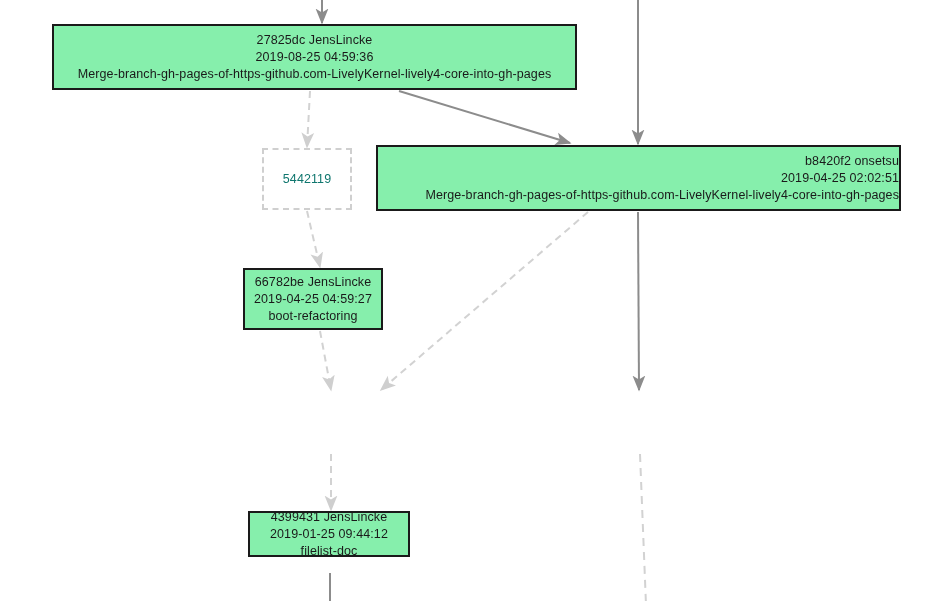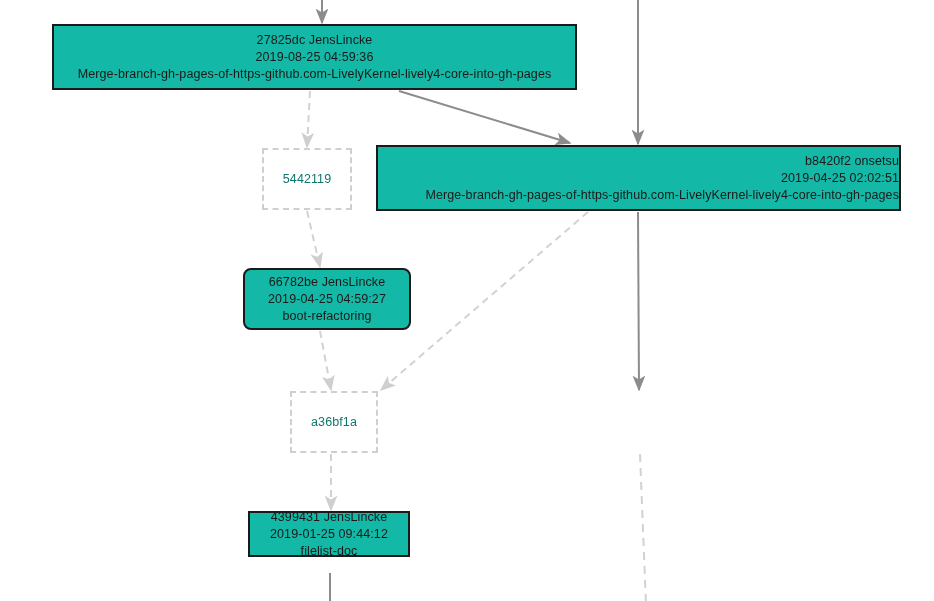--- a/index.html
+++ b/index.html
@@ -25,21 +25,21 @@
     height: 601px;
     pointer-events: none;
   }
   .node {
     position: absolute;
     box-sizing: border-box;
     display: flex;
     flex-direction: column;
     align-items: center;
     justify-content: center;
-    background: #14b8a6;
+    background: #86efac;
     text-align: center;
   }
   .node.commit {
     border: 2px solid #1a1a1a;
   }
   .node.ghost {
     border: 2px dashed #cfcfcf;
     background: transparent;
   }
   .node .line {
@@ -101,29 +101,26 @@
   <div class="node ghost" style="left:262px; top:148px; width:90px; height:62px;">
     <div class="line">5442119</div>
   </div>
 
   <div class="node commit" style="left:376px; top:145px; width:525px; height:66px;align-items:flex-end;">
     <div class="line">b8420f2 onsetsu</div>
     <div class="line">2019-04-25 02:02:51</div>
     <div class="line">Merge-branch-gh-pages-of-https-github.com-LivelyKernel-lively4-core-into-gh-pages</div>
   </div>
 
-  <div class="node commit" style="left:243px; top:268px; width:168px; height:62px;border-radius:8px;">
+  <div class="node commit" style="left:243px; top:268px; width:140px; height:62px;">
     <div class="line">66782be JensLincke</div>
     <div class="line">2019-04-25 04:59:27</div>
     <div class="line">boot-refactoring</div>
   </div>
 
-  <div class="node ghost" style="left:290px; top:391px; width:88px; height:62px;">
-    <div class="line">a36bf1a</div>
-  </div>
 
 
   <div class="node commit" style="left:248px; top:511px; width:162px; height:46px;">
     <div class="line">4399431 JensLincke</div>
     <div class="line">2019-01-25 09:44:12</div>
     <div class="line">filelist-doc</div>
   </div>
 
 </div>
 

